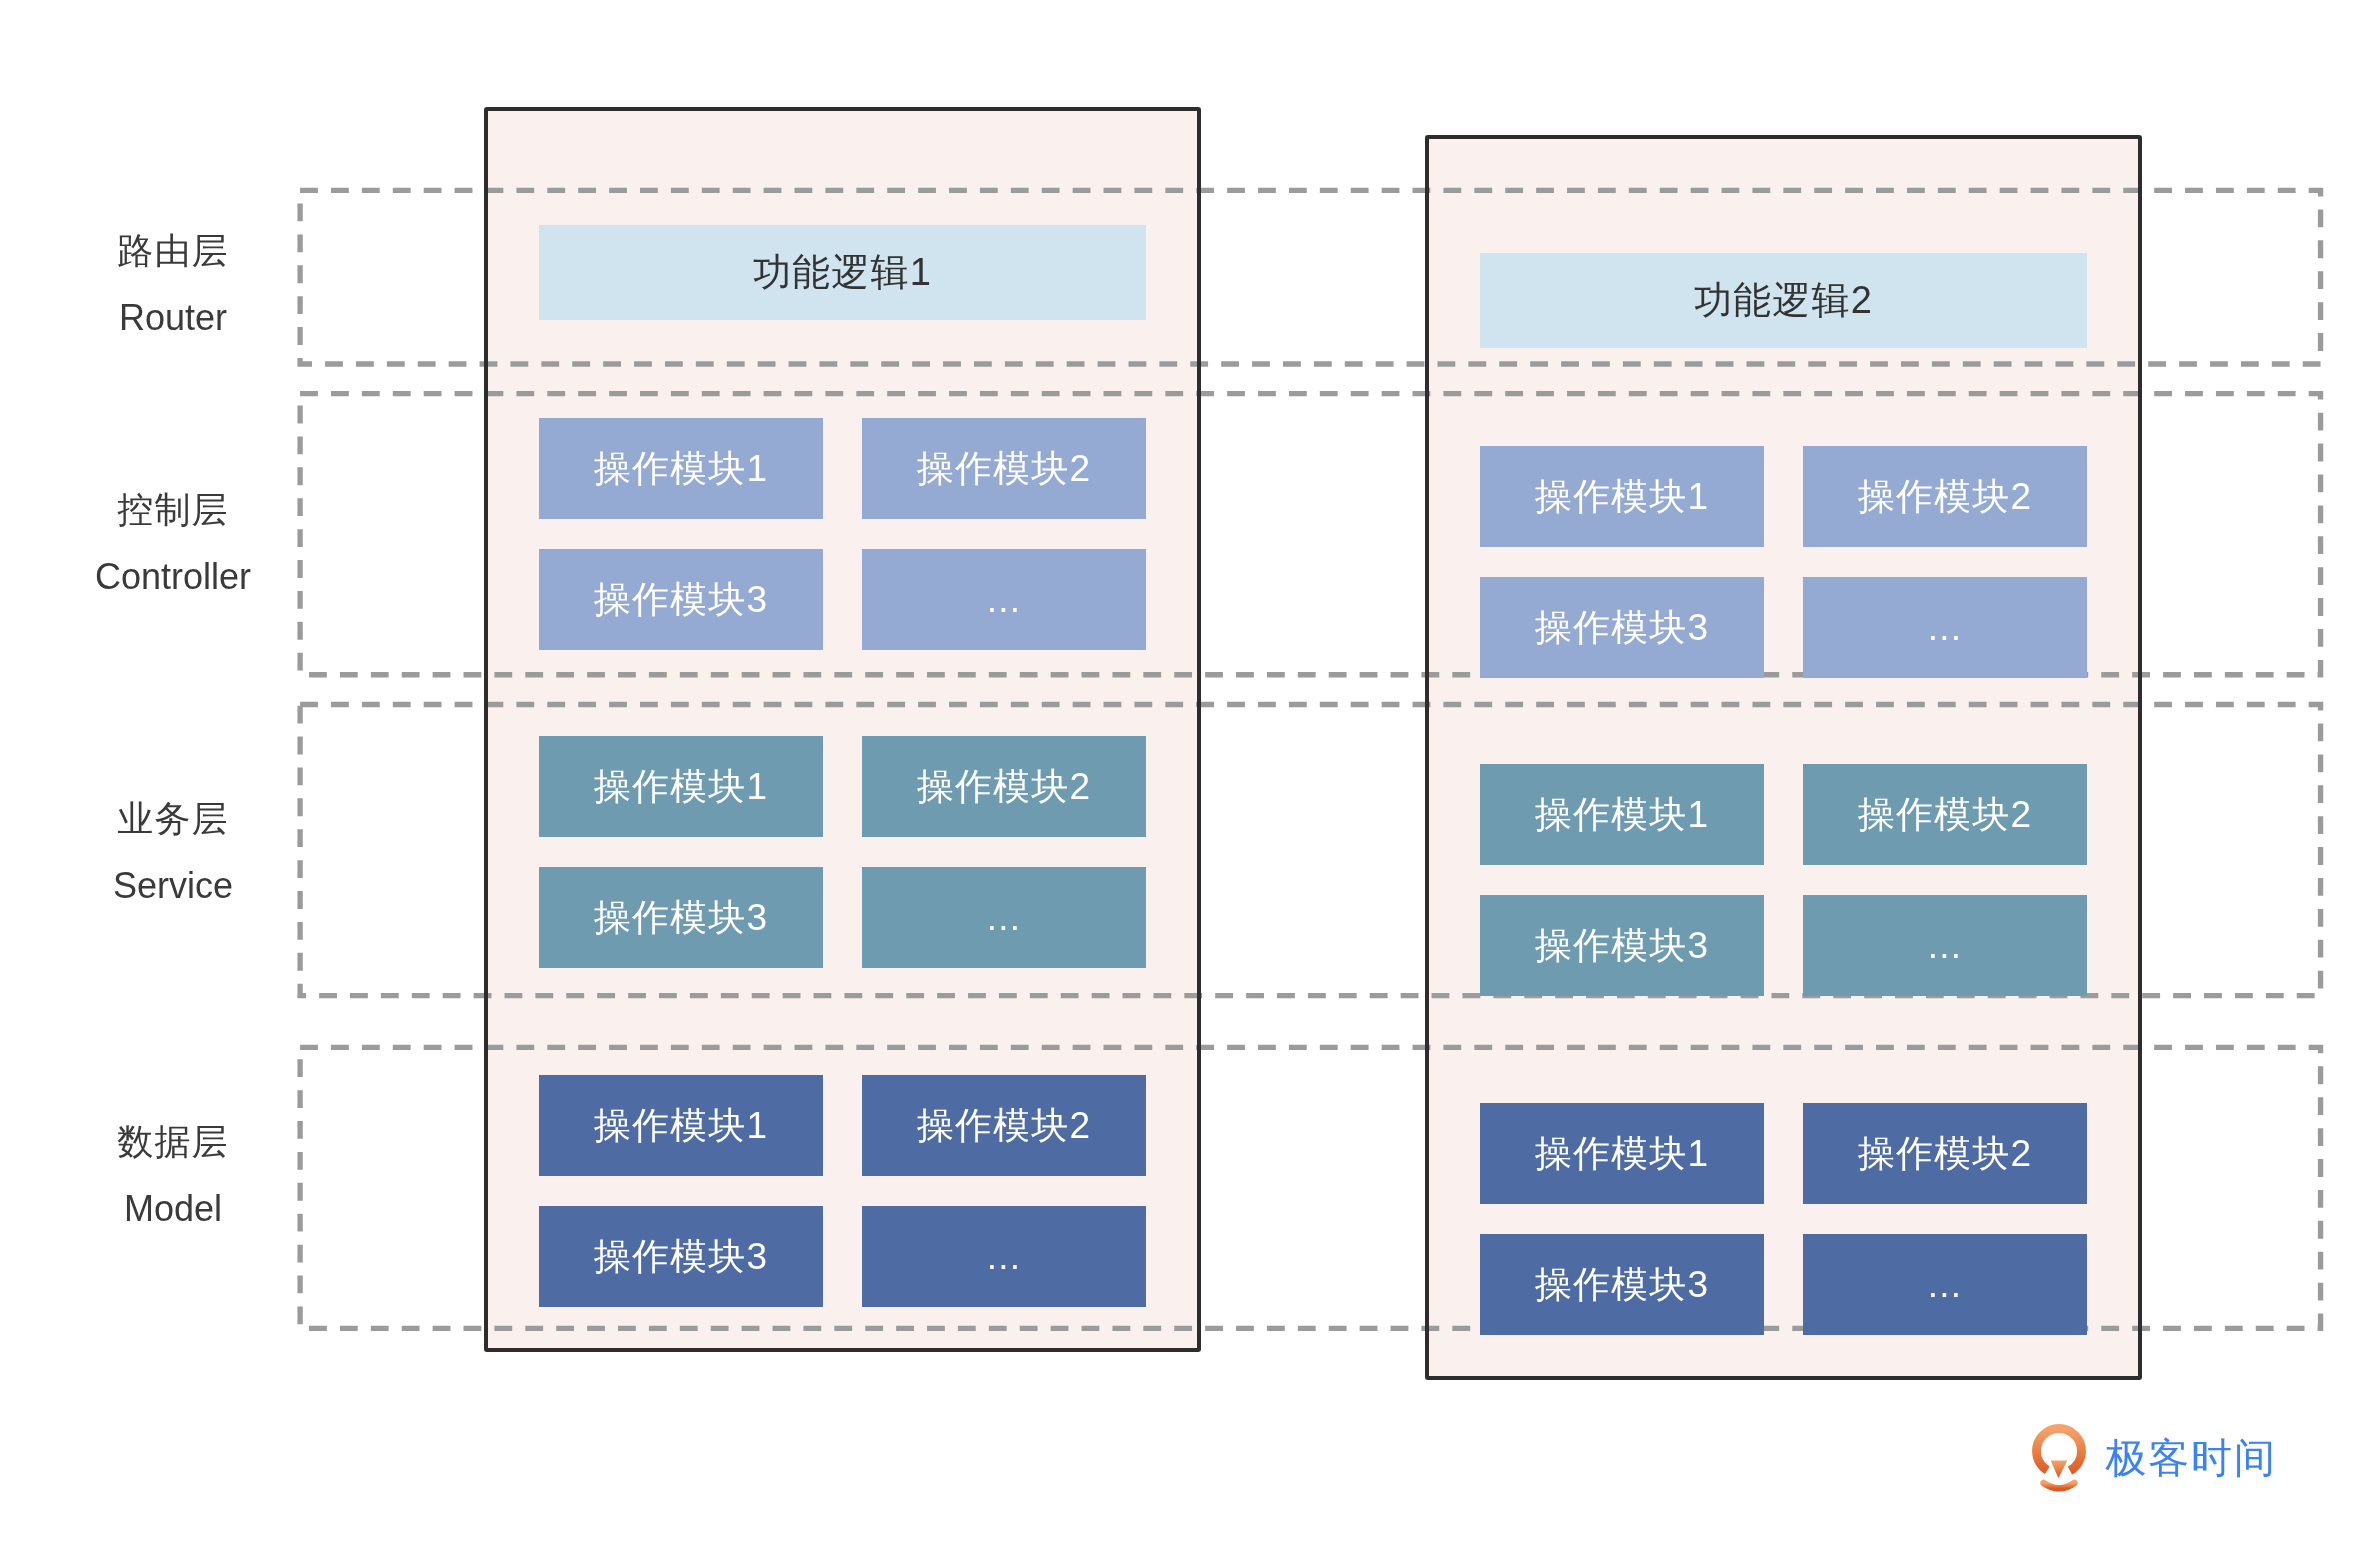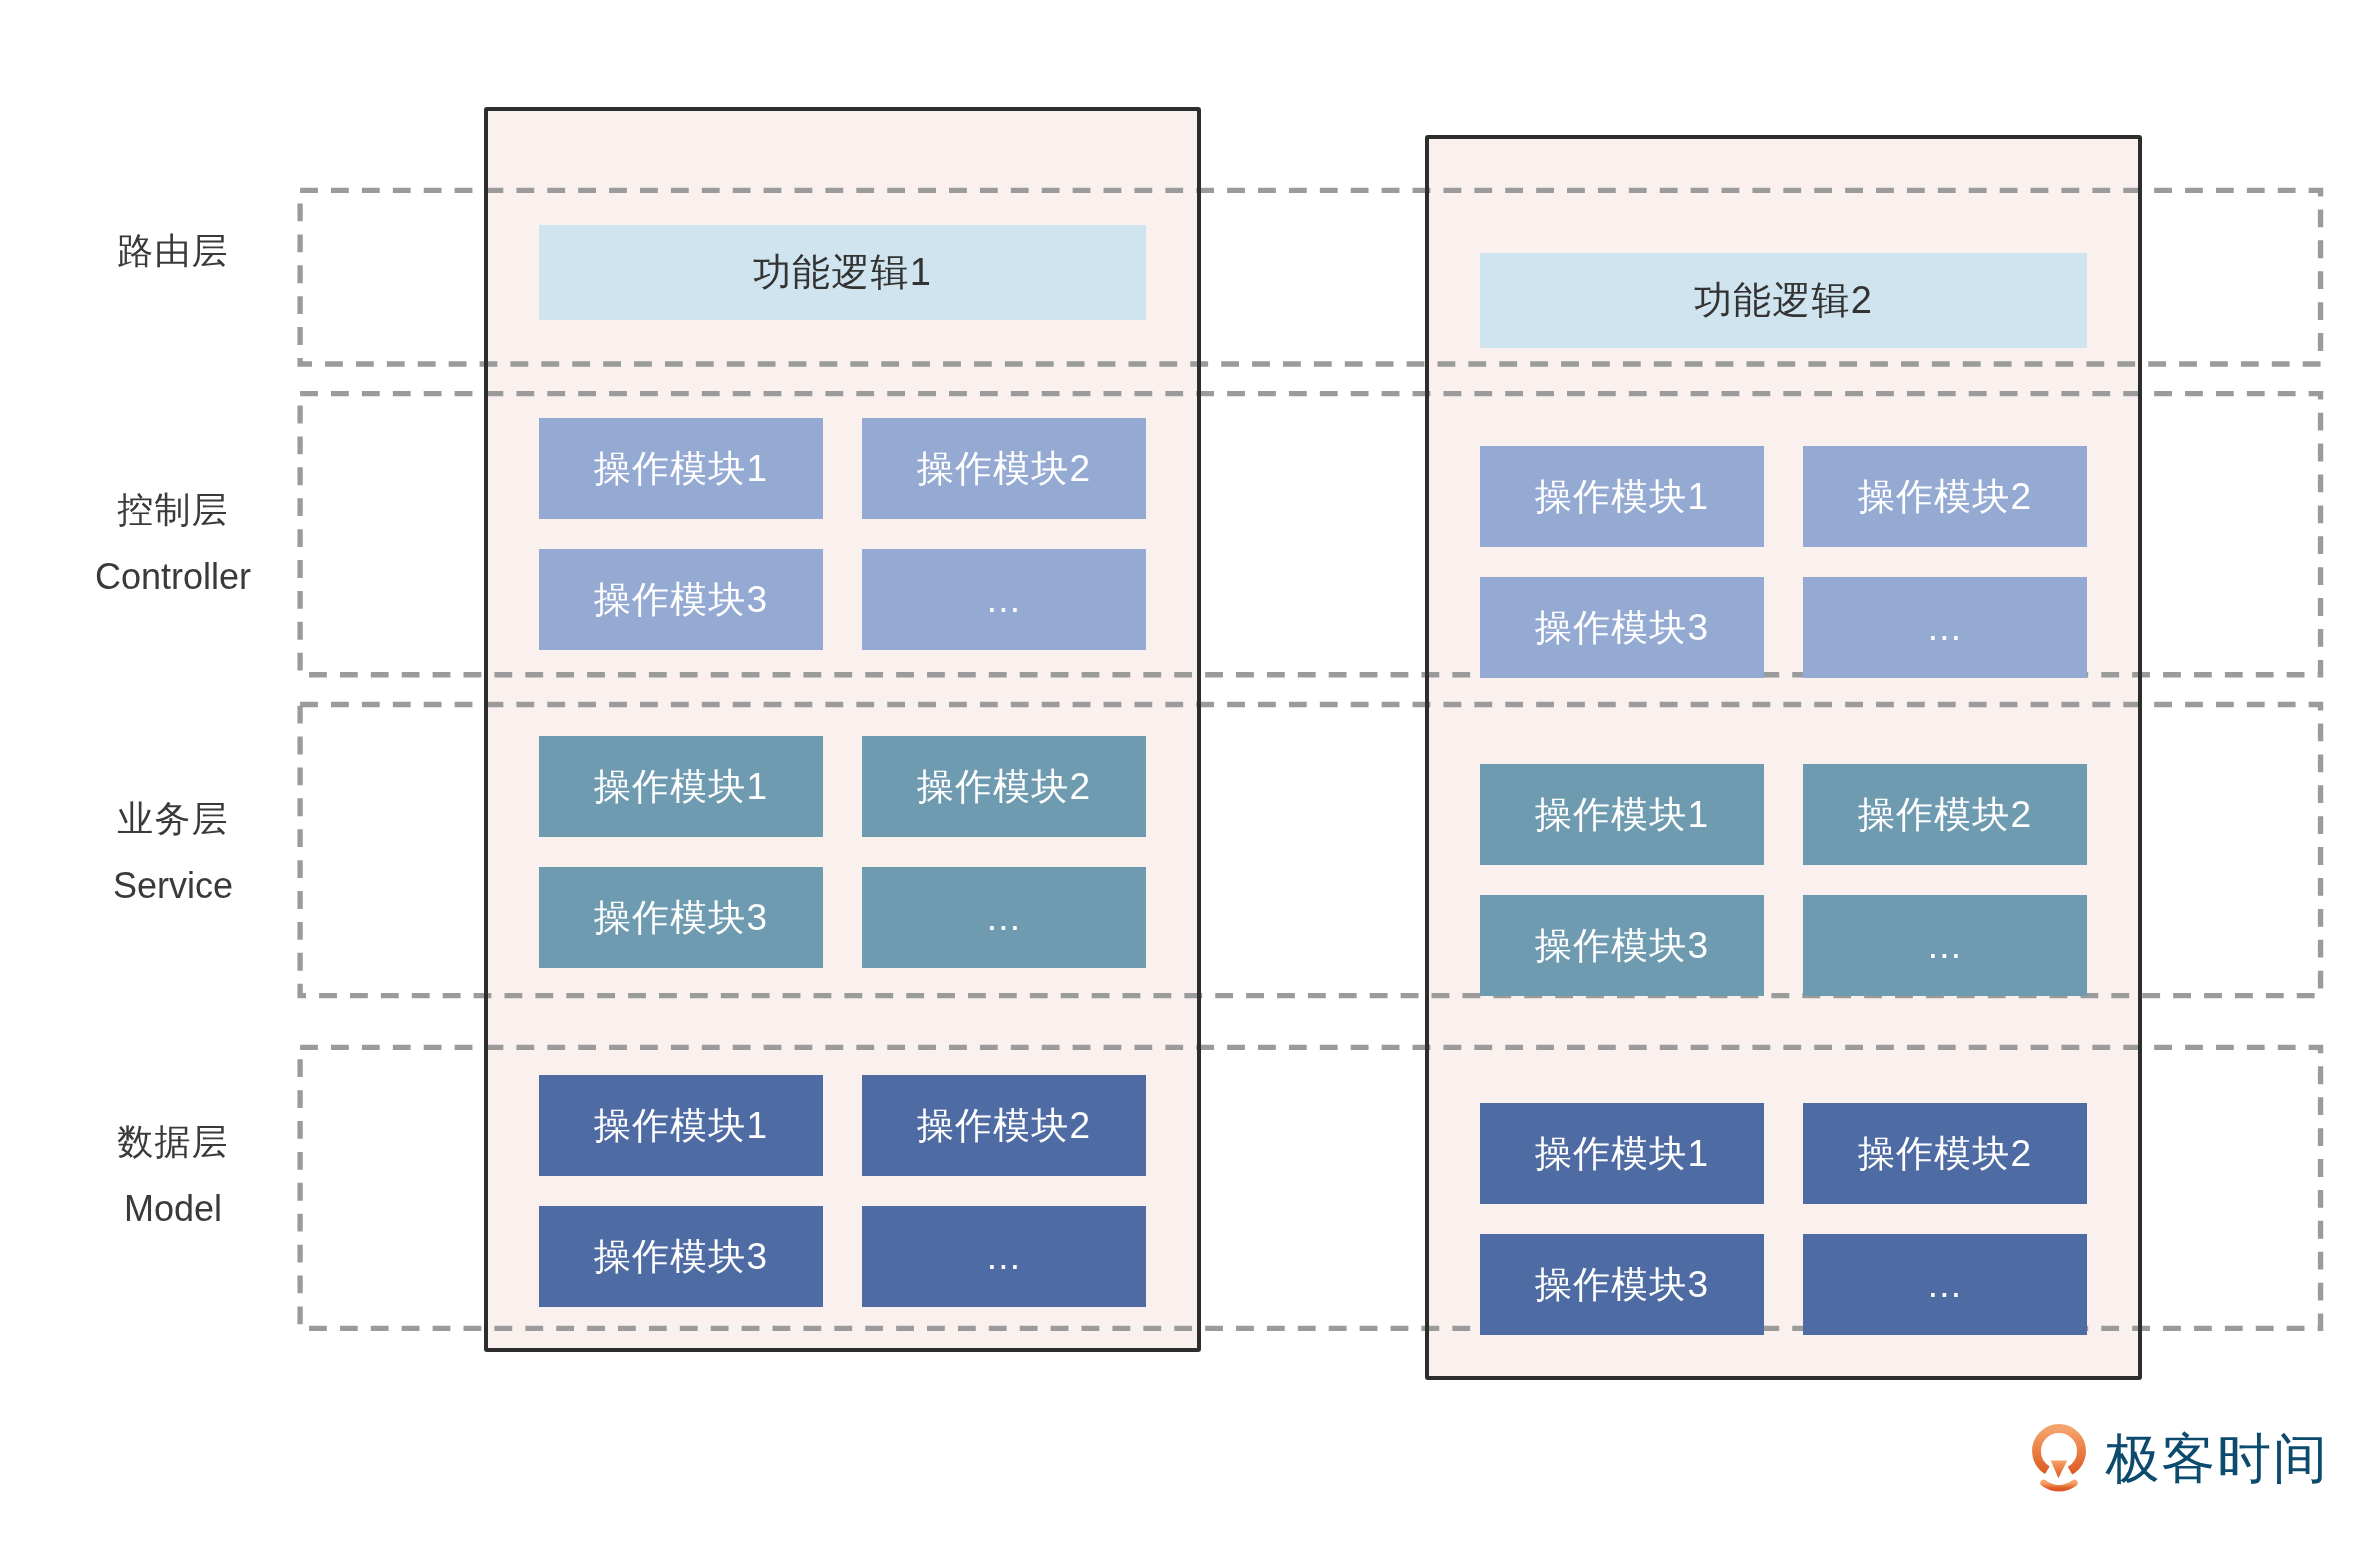--- a/index.html
+++ b/index.html
@@ -68,31 +68,32 @@
   .mod-controller { background: #95aad3; }
   .mod-service    { background: #6f9bb1; }
   .mod-model      { background: #4e6ba4; }
 
   
   .logo {
     position: absolute; left: 2028px; top: 1419px;
     display: flex; align-items: center; gap: 15.5px; z-index: 3;
   }
   .logo-text {
-    font-size: 54px; color: #0c4a6e; letter-spacing: 1.8px;
+    font-size: 41px; color: #3b82f6; letter-spacing: 1.8px;
     line-height: 76px;
   }
 </style>
 </head>
 <body>
 
 <div class="canvas">
 
   <div class="layer-label" style="top:217px">
     <div class="zh">路由层</div>
+    <div class="en">Router</div>
   </div>
   <div class="layer-label" style="top:476px">
     <div class="zh">控制层</div>
     <div class="en">Controller</div>
   </div>
   <div class="layer-label" style="top:785px">
     <div class="zh">业务层</div>
     <div class="en">Service</div>
   </div>
   <div class="layer-label" style="top:1108px">

